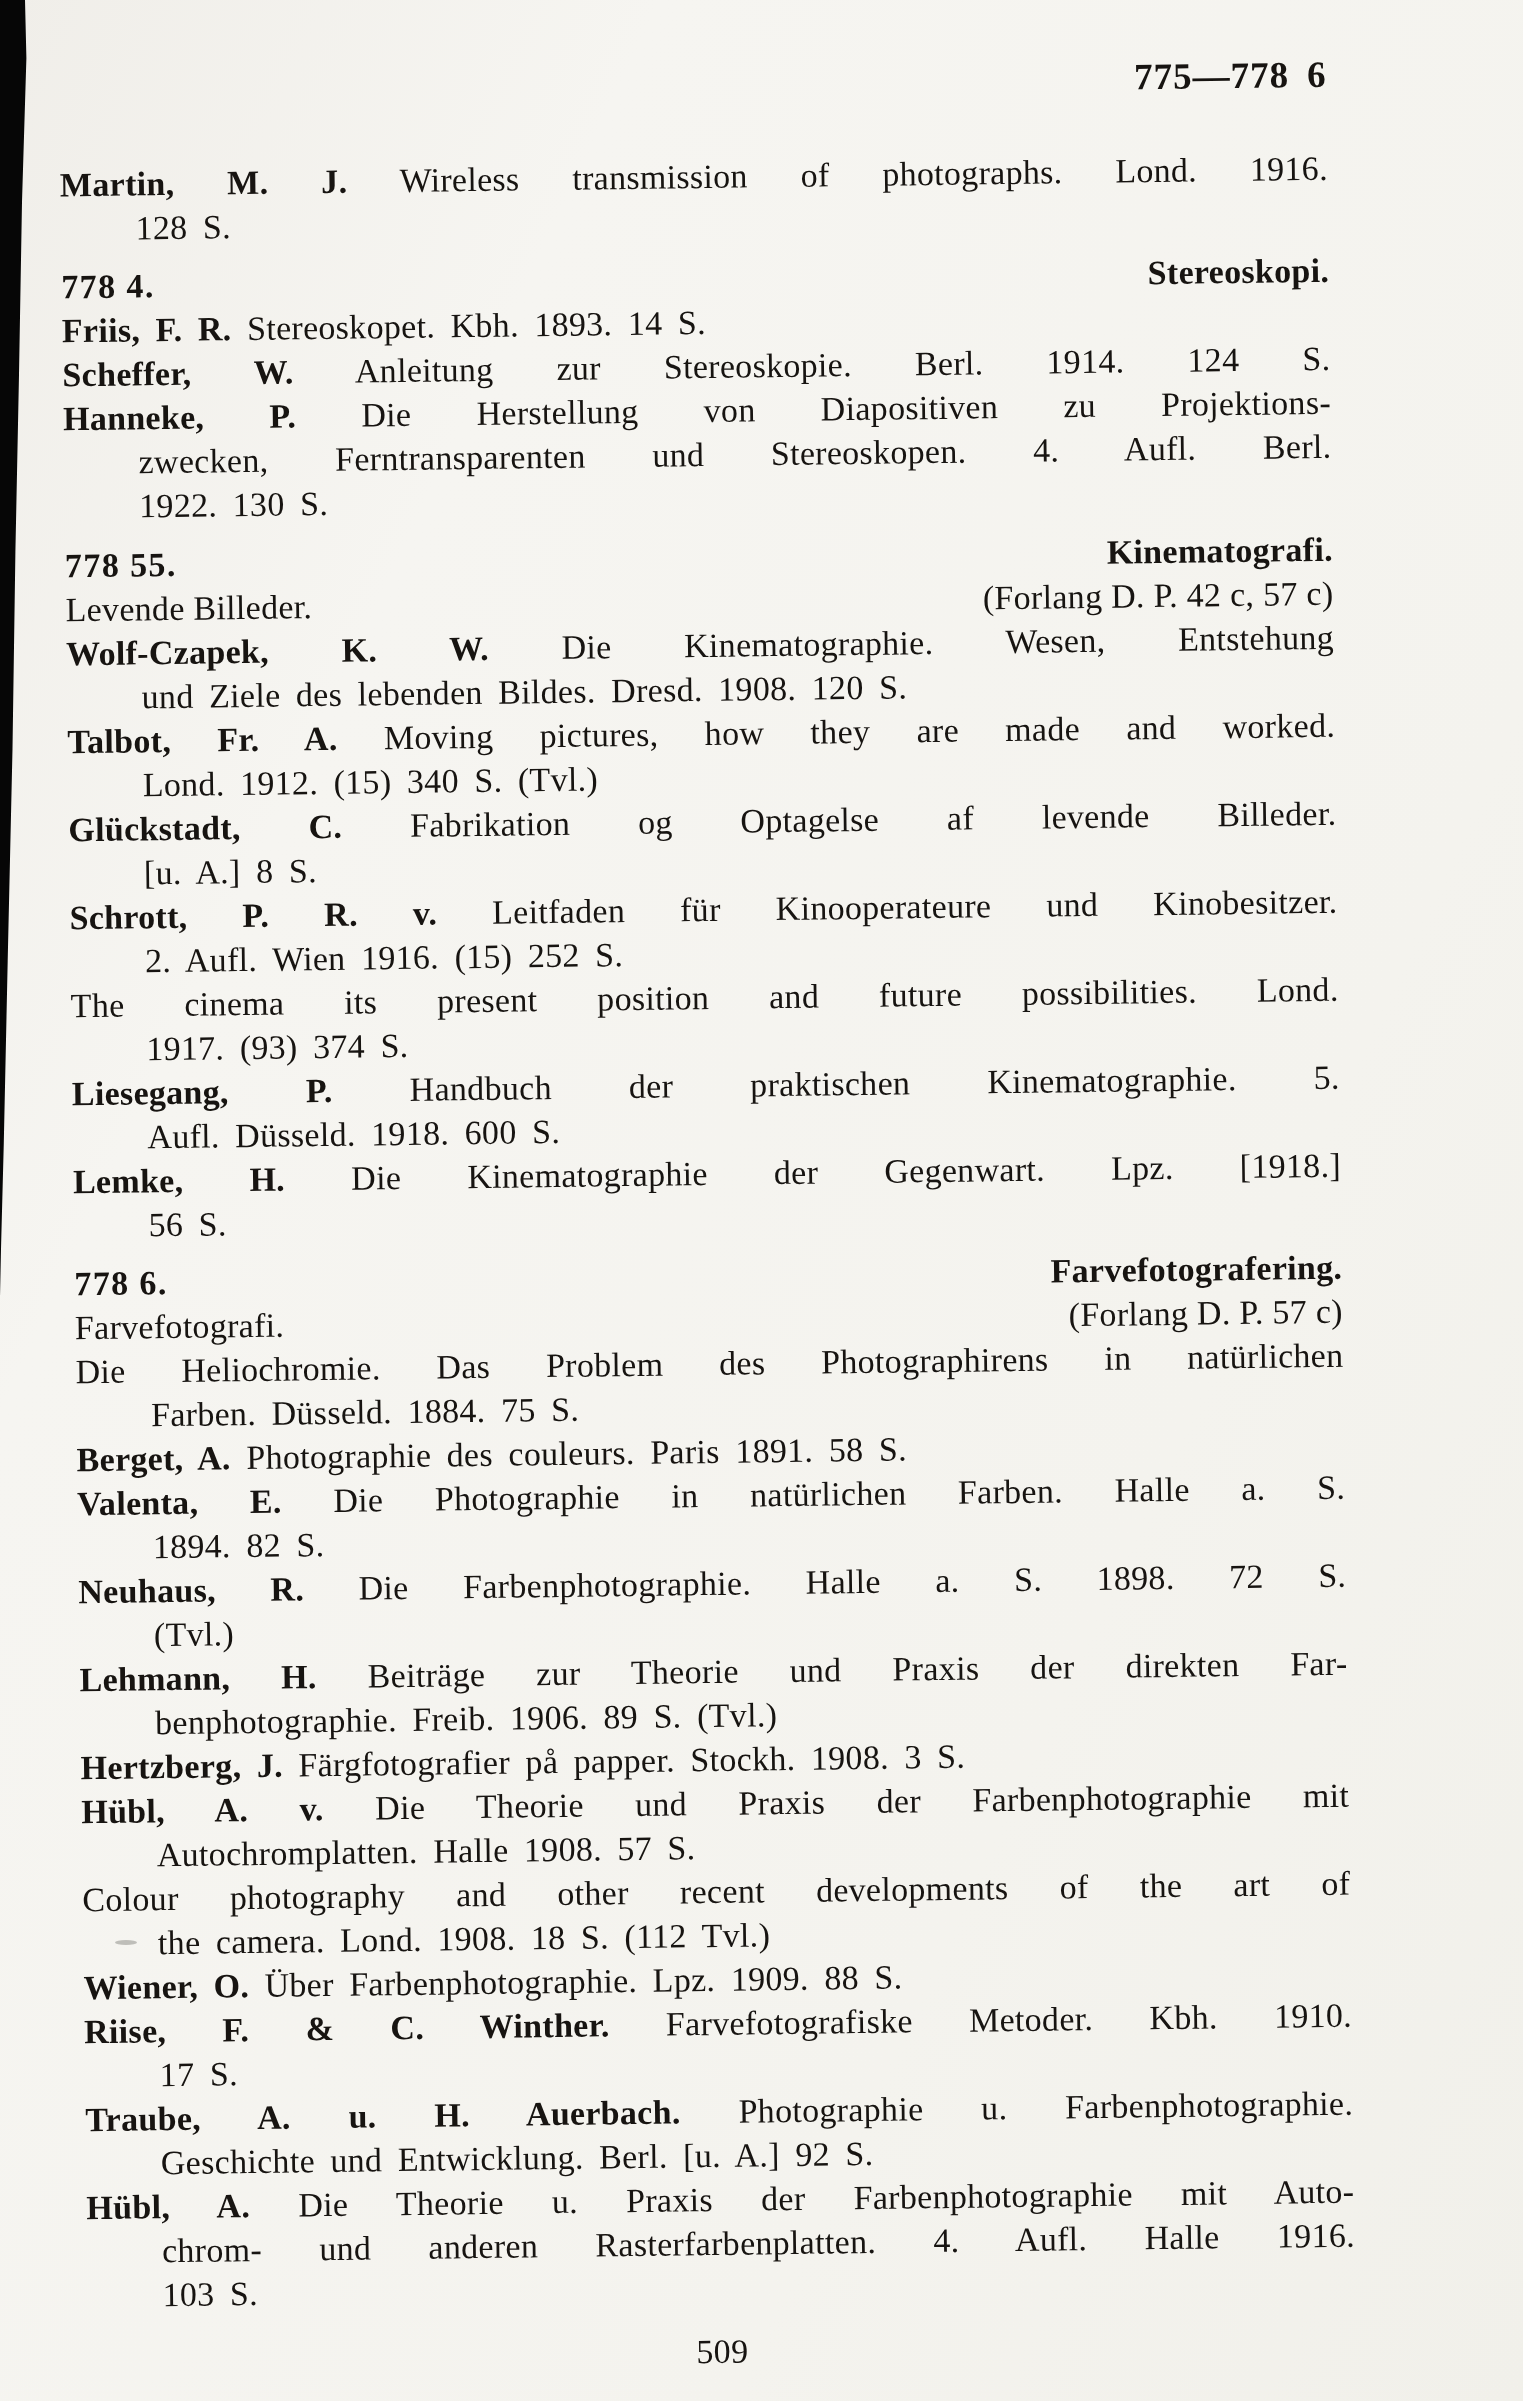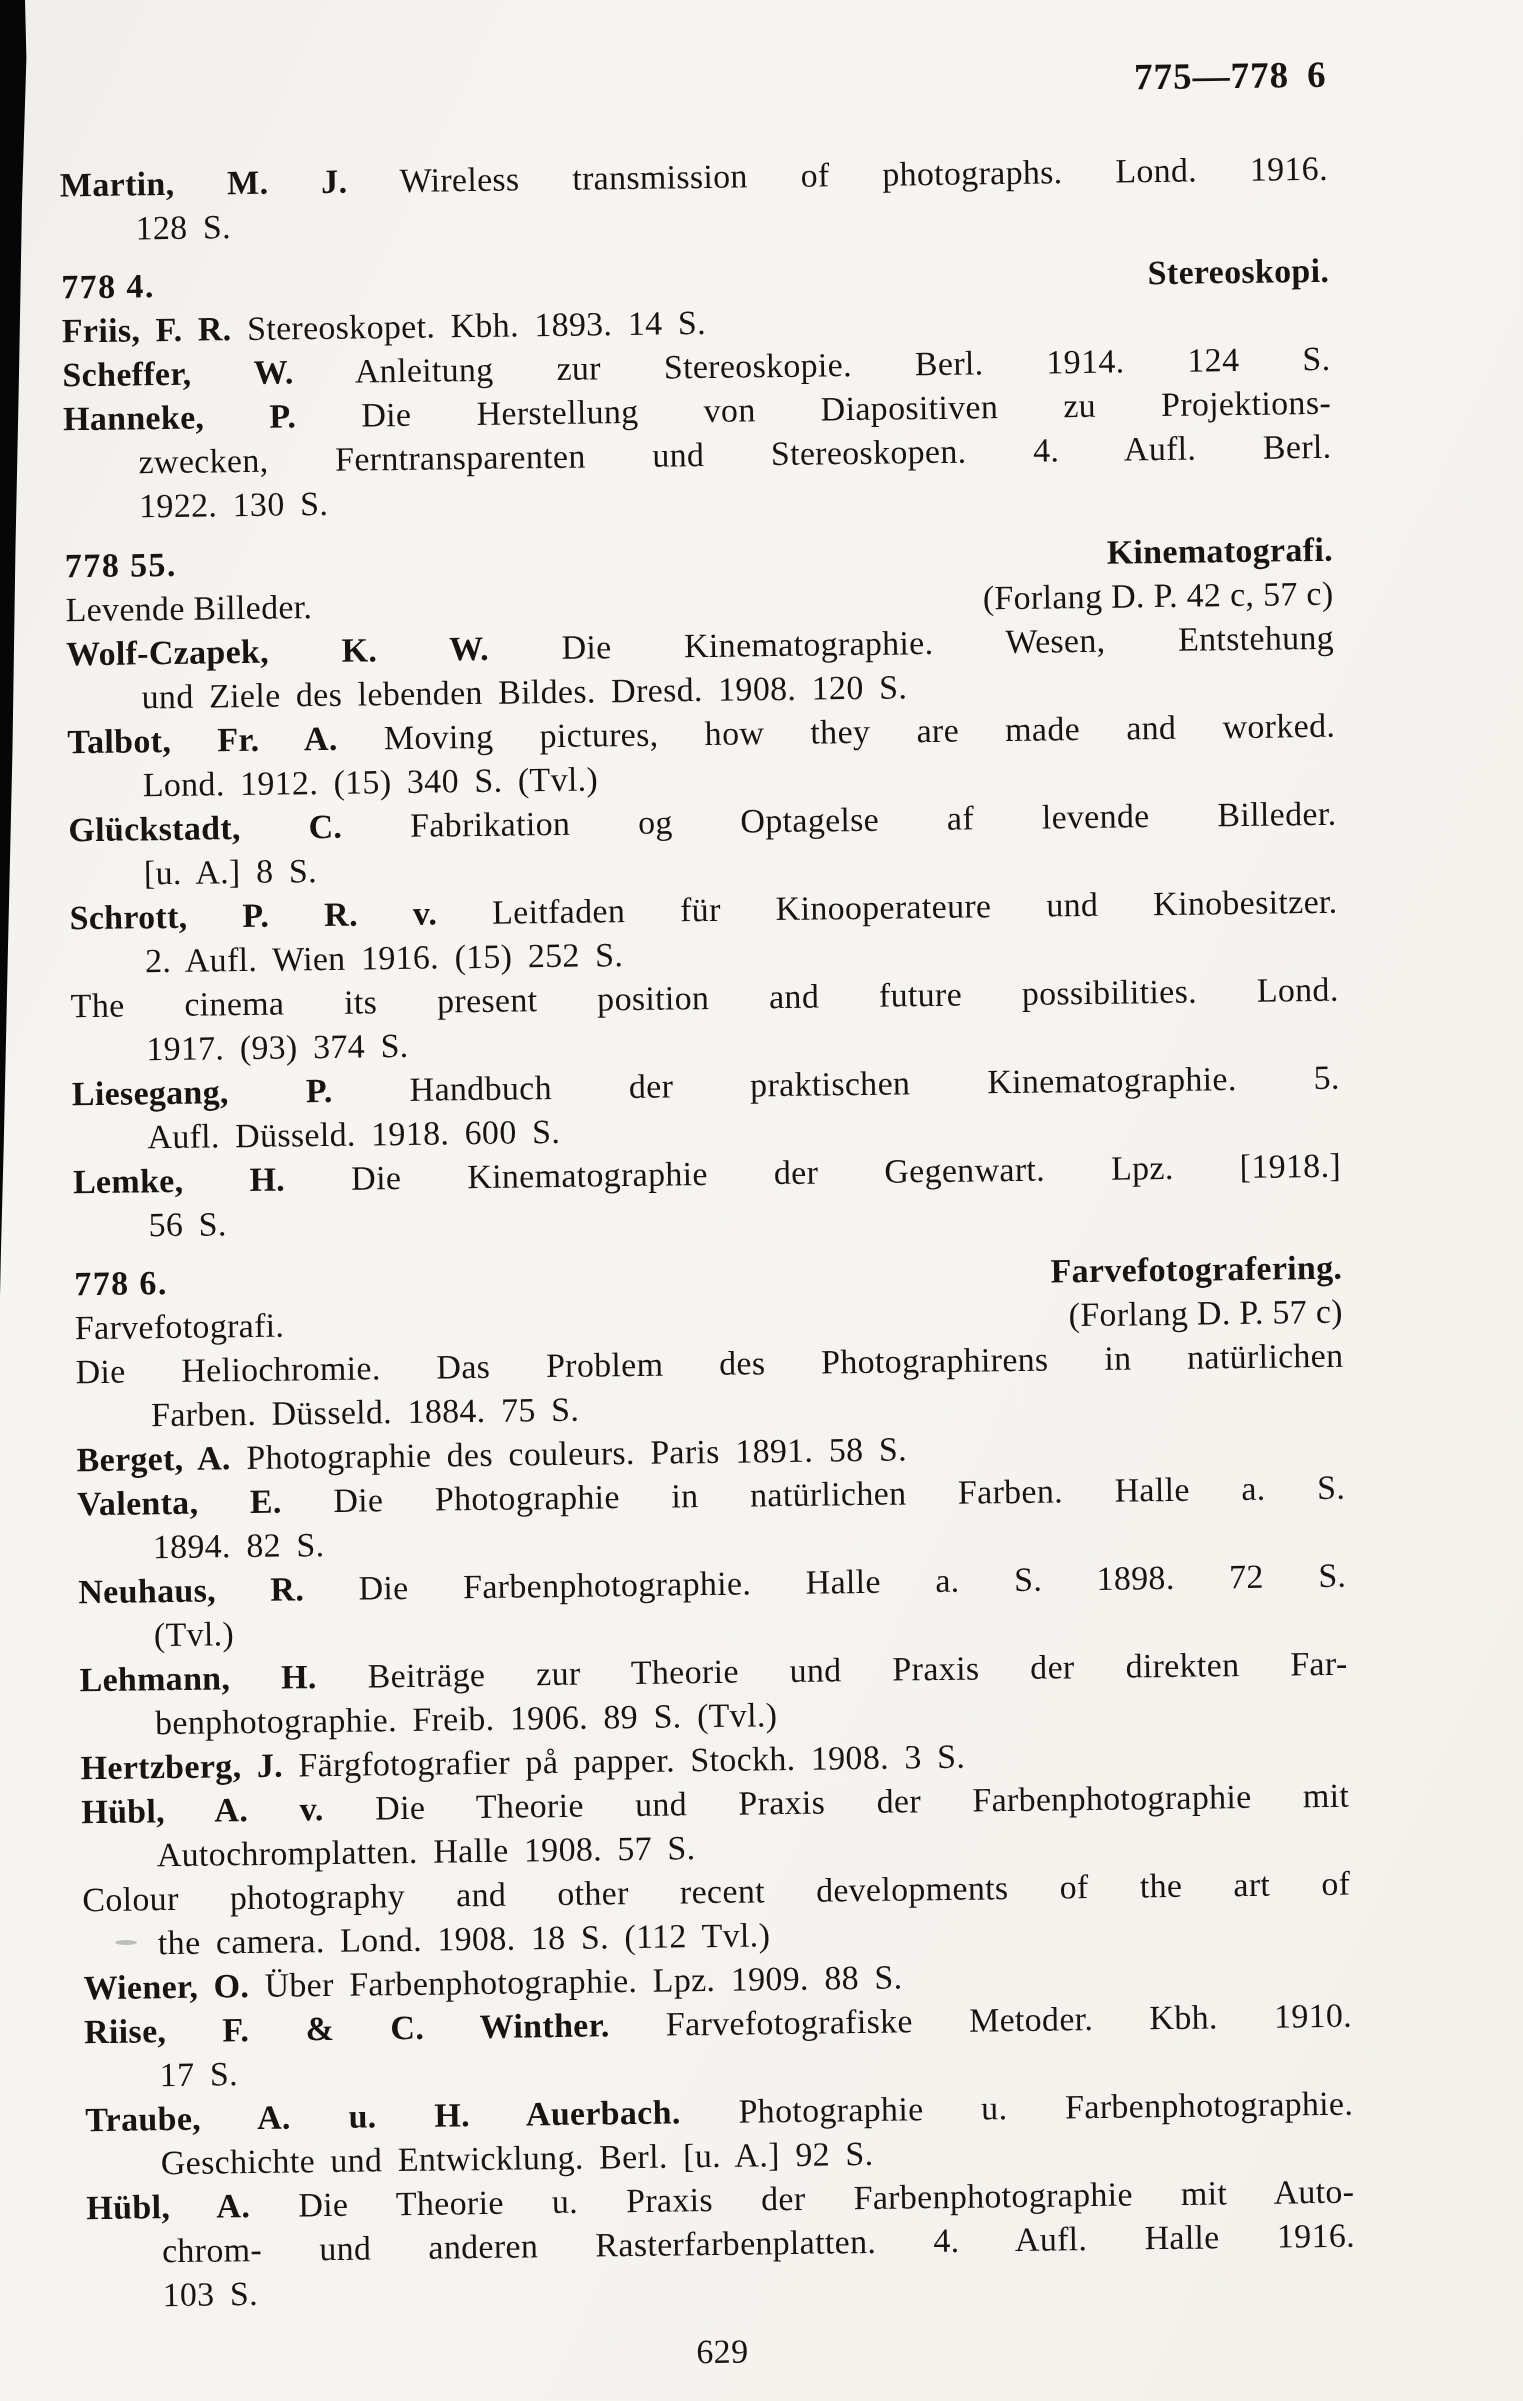--- a/index.html
+++ b/index.html
@@ -159,17 +159,17 @@
     <div class="ln ind"><span>the camera. Lond. 1908. 18 S. (112 Tvl.)</span></div>
     <div class="ln"><span class="au">Wiener, O.</span> <span>Über Farbenphotographie. Lpz. 1909. 88 S.</span></div>
     <div class="ln jst"><span class="au">Riise, F. &amp; C. Winther.</span> <span>Farvefotografiske Metoder. Kbh. 1910.</span></div>
     <div class="ln ind"><span>17 S.</span></div>
     <div class="ln jst"><span class="au">Traube, A. u. H. Auerbach.</span> <span>Photographie u. Farbenphotographie.</span></div>
     <div class="ln ind"><span>Geschichte und Entwicklung. Berl. [u. A.] 92 S.</span></div>
     <div class="ln jst"><span class="au">Hübl, A.</span> <span>Die Theorie u. Praxis der Farbenphotographie mit Auto-</span></div>
     <div class="ln ind jst"><span>chrom- und anderen Rasterfarbenplatten. 4. Aufl. Halle 1916.</span></div>
     <div class="ln ind"><span>103 S.</span></div>
 
-    <div class="ftr"><span>629</span></div>
+    <div class="ftr"><span>509</span></div>
 
   </div>
 </div>
 
 
 </body></html>

